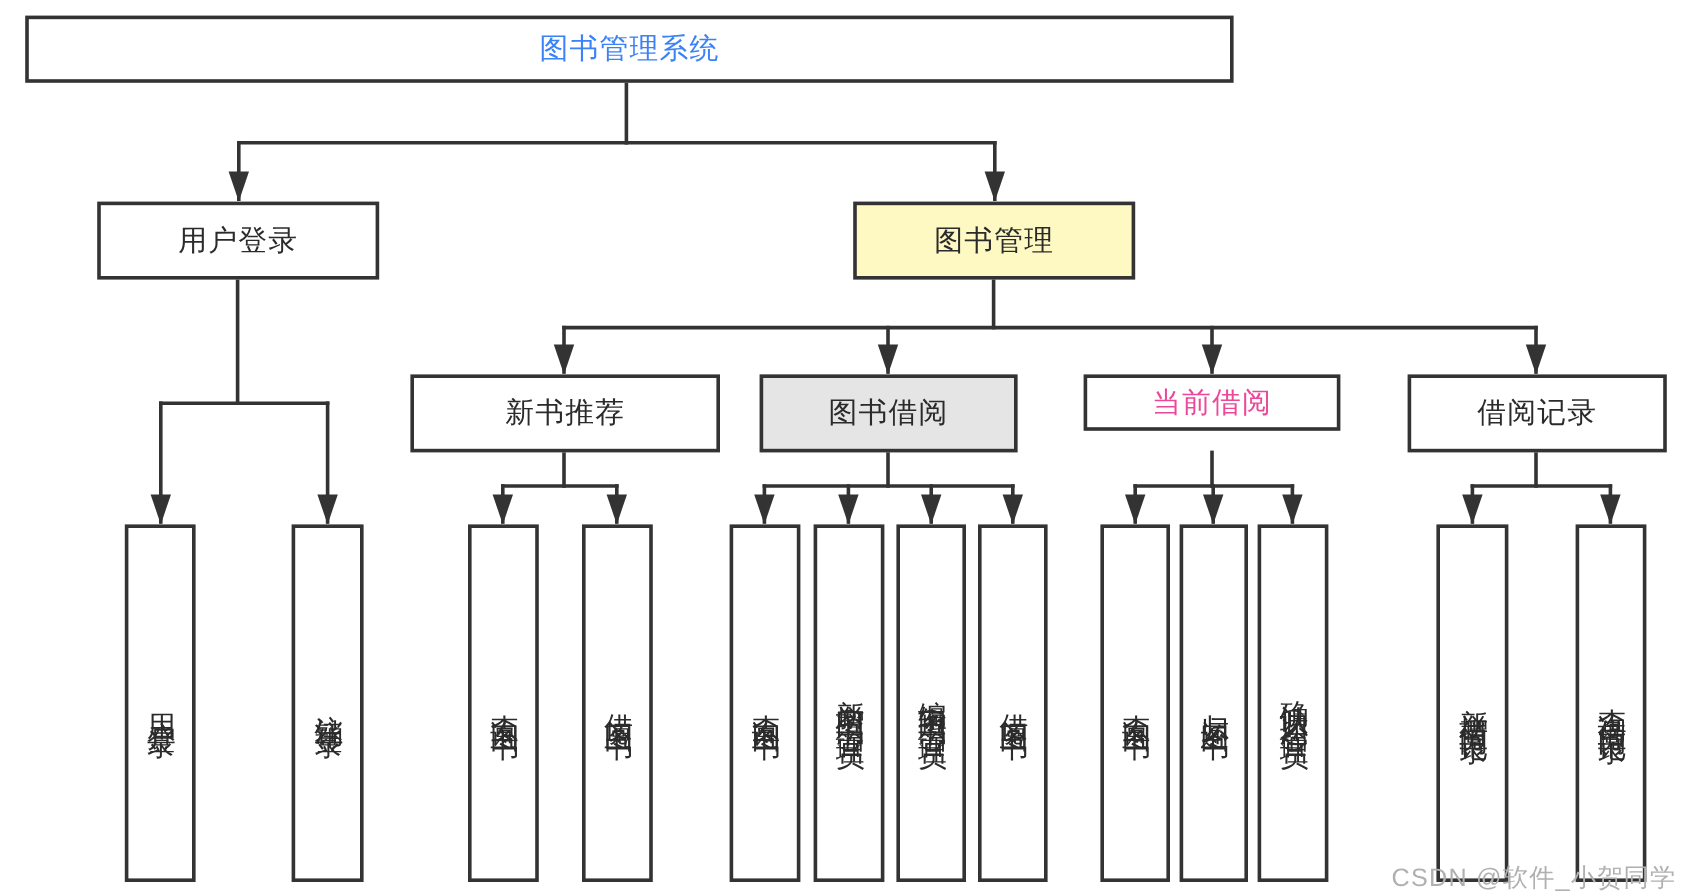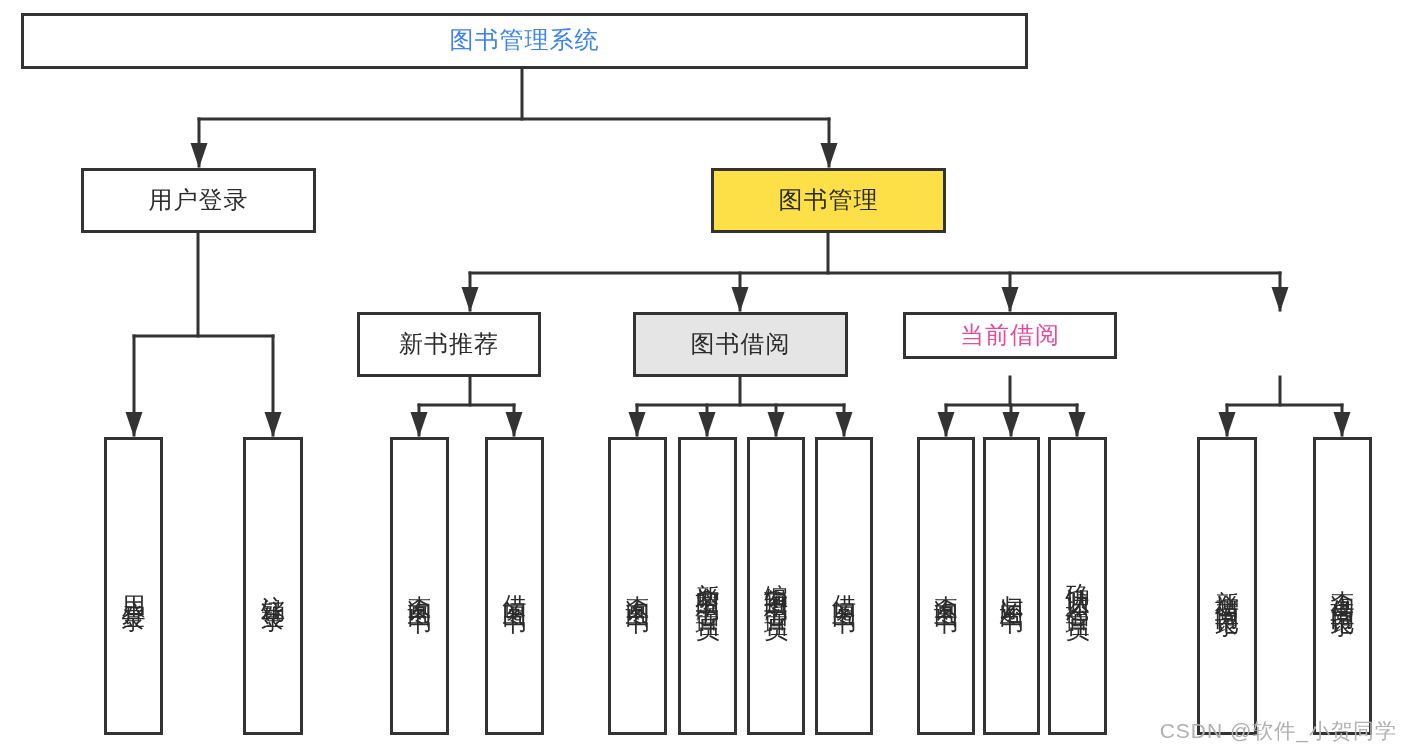--- a/index.html
+++ b/index.html
@@ -120,31 +120,34 @@
       <polyline points="1342,405 1342,435" fill="none" stroke="#333333" stroke-width="3" stroke-linecap="square"></polyline>
       <polygon points="1342,437 1333.5,412 1350.5,412" fill="#333333"></polygon>
     </svg>
   <div class="nodes-layer">
       <div class="node horizontal" style="left: 21px; top: 13px; width: 1007px; height: 56px; border-color: rgb(51, 51, 51); background: rgb(255, 255, 255); color: #3b82f6;">
         <span class="label">图书管理系统</span>
       </div>
       <div class="node horizontal" style="left: 81px; top: 168px; width: 235px; height: 65px; border-color: rgb(51, 51, 51); background: rgb(255, 255, 255); color: rgb(43, 43, 43);">
         <span class="label">用户登录</span>
       </div>
-      <div class="node horizontal" style="left: 711px; top: 168px; width: 235px; height: 65px; border-color: rgb(51, 51, 51); background: #fde047; color: rgb(43, 43, 43);">
+      <div class="node horizontal" style="left: 711px; top: 168px; width: 235px; height: 65px; border-color: rgb(51, 51, 51); background: #fef9c3; color: rgb(43, 43, 43);">
         <span class="label">图书管理</span>
       </div>
-      <div class="node horizontal" style="left: 357px; top: 312px; width: 184px; height: 65px; border-color: rgb(51, 51, 51); background: rgb(255, 255, 255); color: rgb(43, 43, 43);">
+      <div class="node horizontal" style="left: 342px; top: 312px; width: 258px; height: 65px; border-color: rgb(51, 51, 51); background: rgb(255, 255, 255); color: rgb(43, 43, 43);">
         <span class="label">新书推荐</span>
       </div>
       <div class="node horizontal" style="left: 633px; top: 312px; width: 215px; height: 65px; border-color: rgb(51, 51, 51); background: #e5e5e5; color: rgb(43, 43, 43);">
         <span class="label">图书借阅</span>
       </div>
       <div class="node horizontal" style="left: 903px; top: 312px; width: 214px; height: 47px; border-color: rgb(51, 51, 51); background: rgb(255, 255, 255); color: #ec4899;">
         <span class="label">当前借阅</span>
+      </div>
+      <div class="node horizontal" style="left: 1173px; top: 312px; width: 216px; height: 65px; border-color: rgb(51, 51, 51); background: rgb(255, 255, 255); color: rgb(43, 43, 43);">
+        <span class="label">借阅记录</span>
       </div>
       <div class="node vertical" style="left: 104px; top: 437px; width: 59px; height: 298px; border-color: rgb(51, 51, 51); background: rgb(255, 255, 255); color: rgb(43, 43, 43);">
         <span class="label">用户登录</span>
       </div>
       <div class="node vertical" style="left: 243px; top: 437px; width: 60px; height: 298px; border-color: rgb(51, 51, 51); background: rgb(255, 255, 255); color: rgb(43, 43, 43);">
         <span class="label">注销登录</span>
       </div>
       <div class="node vertical" style="left: 390px; top: 437px; width: 59px; height: 298px; border-color: rgb(51, 51, 51); background: rgb(255, 255, 255); color: rgb(43, 43, 43);">
         <span class="label">查询图书</span>
       </div>

